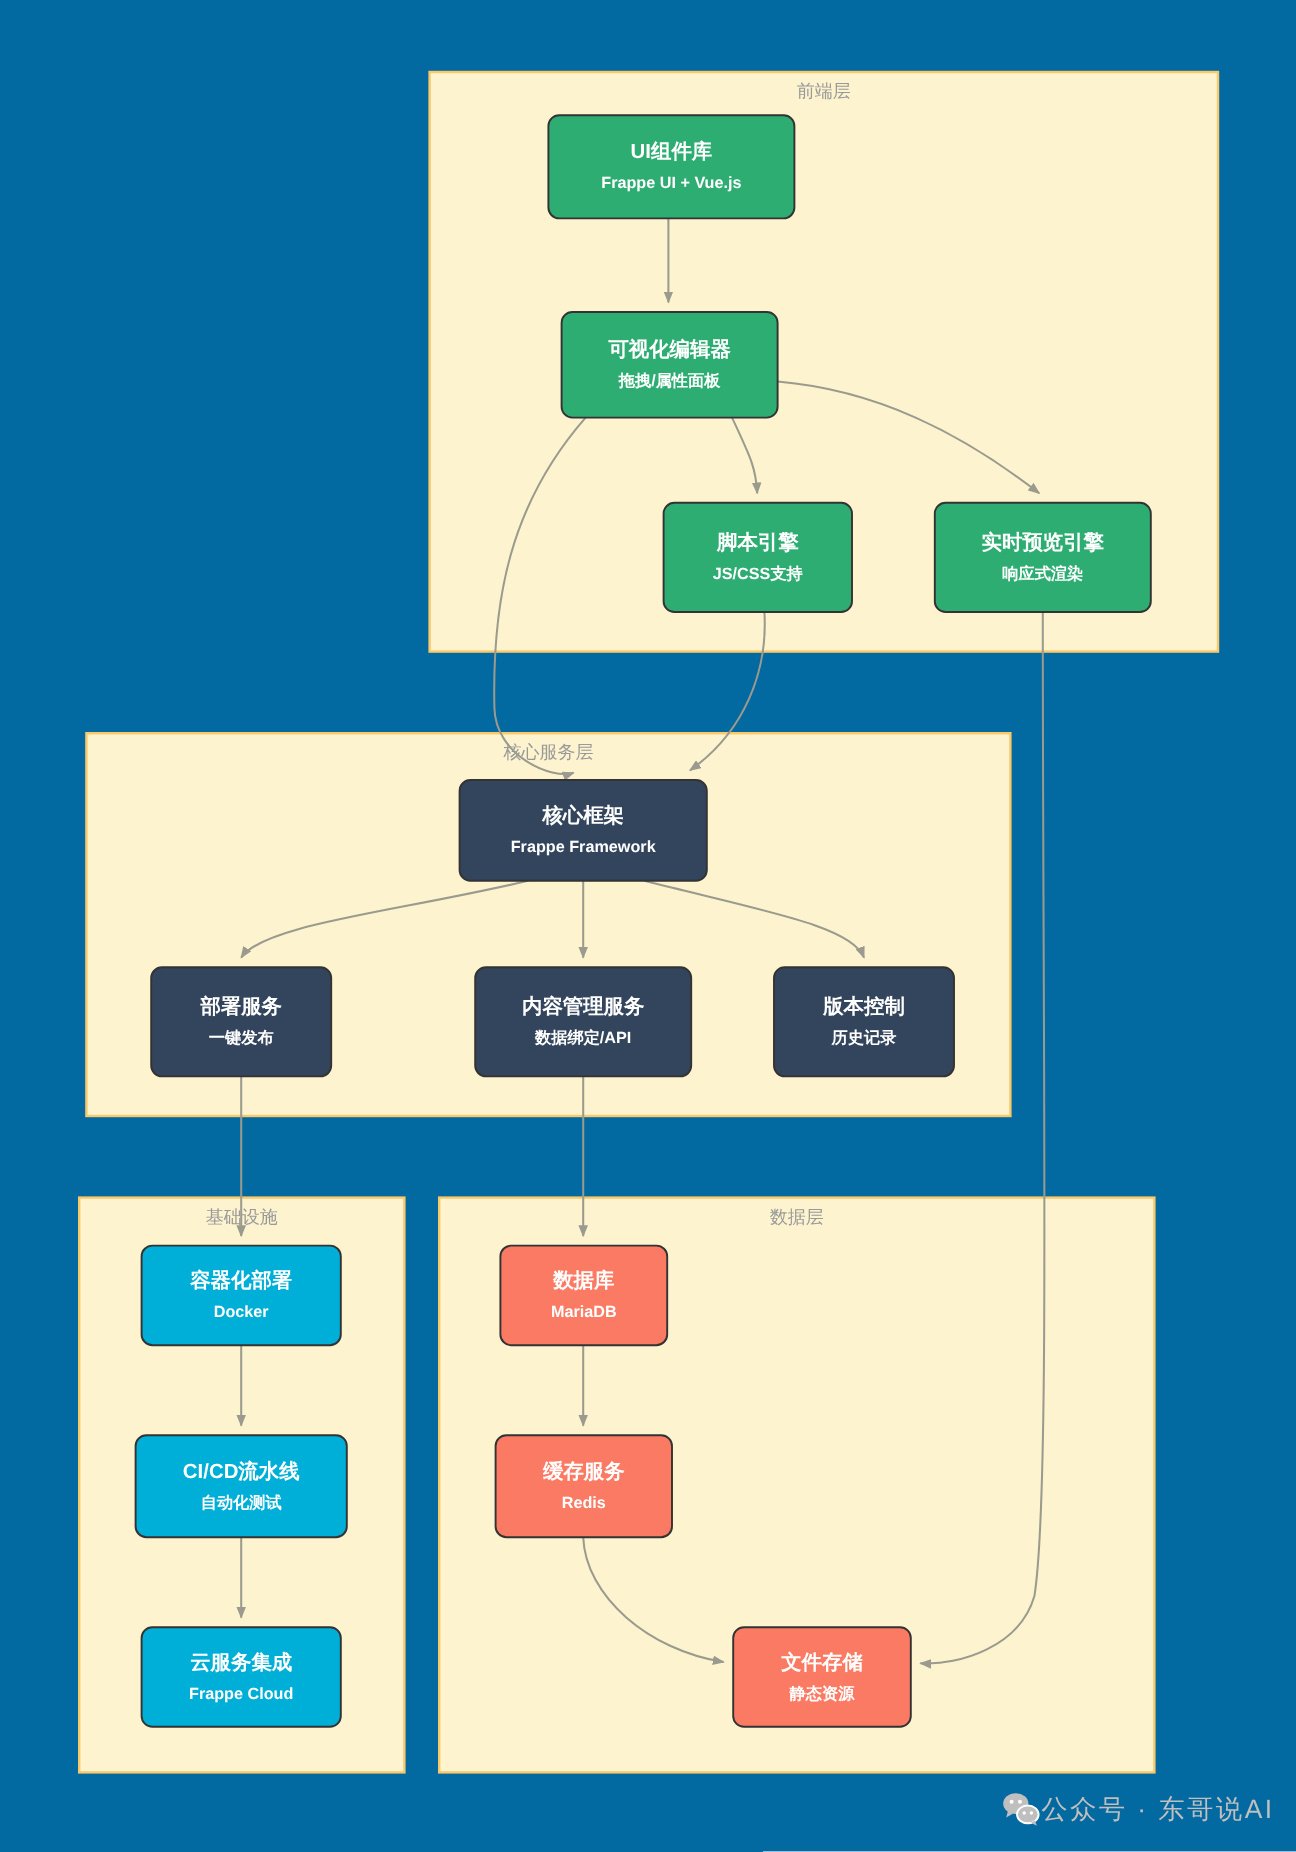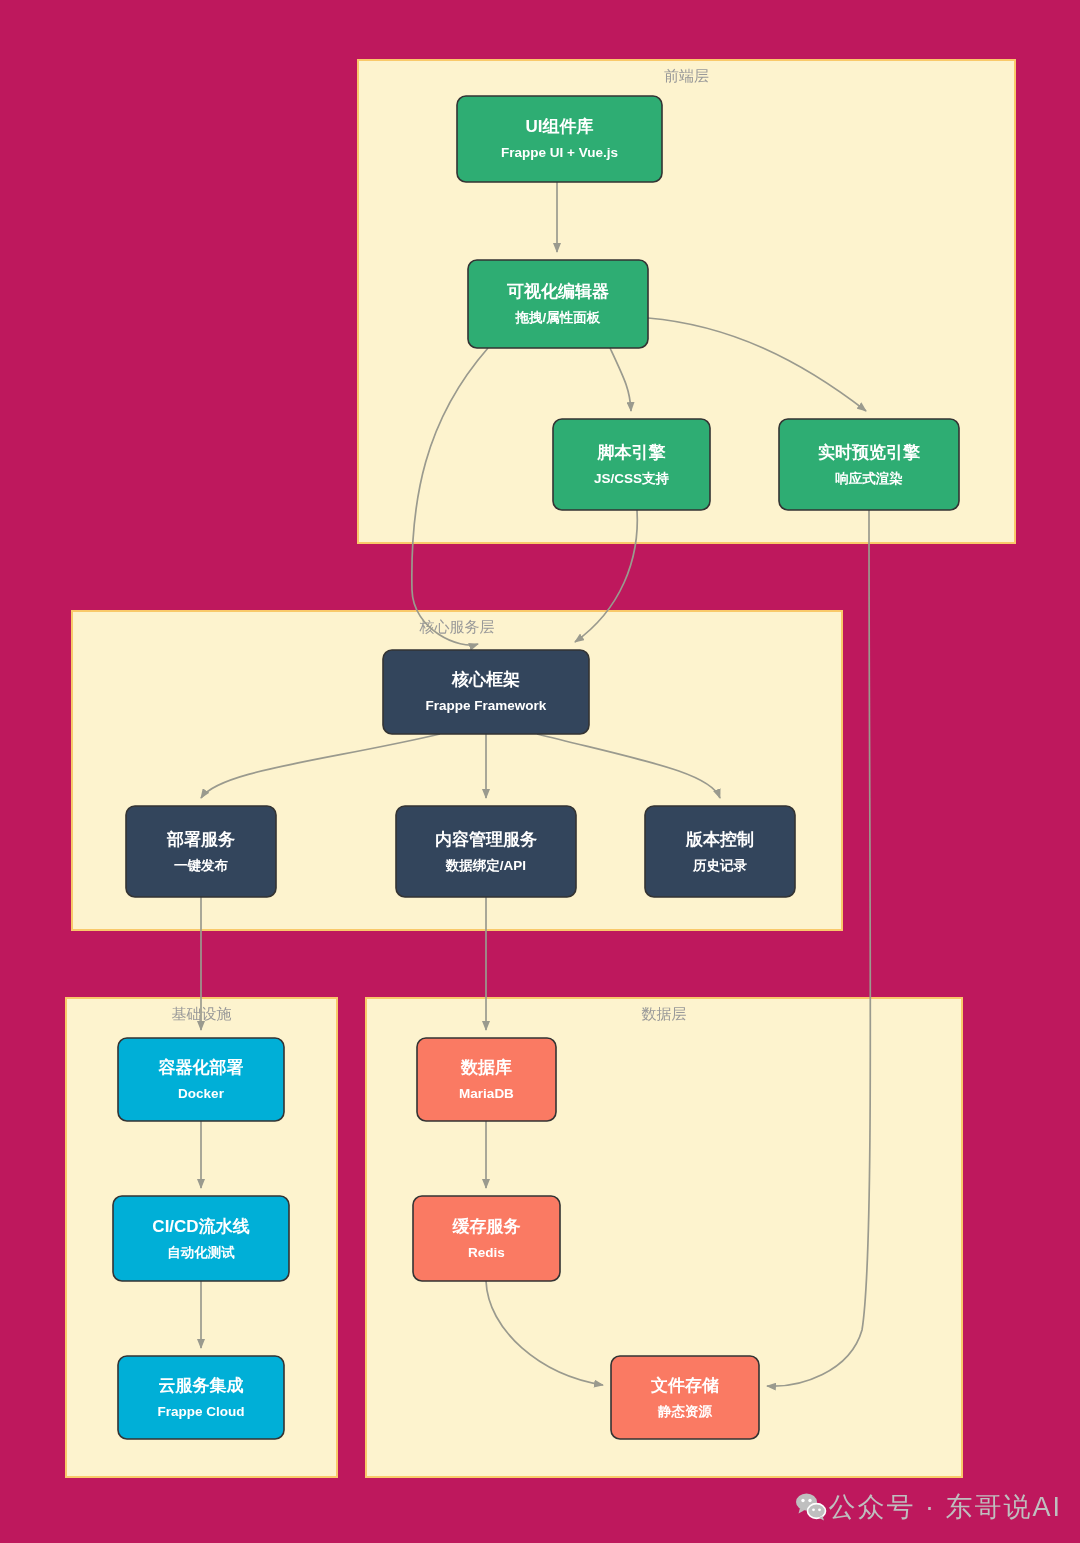--- a/index.html
+++ b/index.html
@@ -7,21 +7,21 @@
     padding: 0;
     background: #ffffff;
   }
   body {
     font-family: "Liberation Sans", "DejaVu Sans", sans-serif;
   }
   #diagram-root {
     position: relative;
     width: 1080px;
     height: 1543px;
-    background: #be185d;
+    background: #0369a1;
     overflow: hidden;
   }
   svg#flow {
     position: absolute;
     left: 0;
     top: 0;
     width: 1080px;
     height: 1543px;
   }
   .layer-rect {
@@ -65,21 +65,21 @@
     stroke: #9A9A8E;
     stroke-width: 1.7;
   }
   .watermark {
     position: absolute;
     right: 18px;
     bottom: 18px;
     display: flex;
     align-items: center;
     color: #BFBFBF;
-    font-size: 27px;
+    font-size: 22px;
     letter-spacing: 2px;
     font-family: "Liberation Sans", "DejaVu Sans", sans-serif;
     user-select: none;
   }
   .watermark .wm-icon {
     width: 34px;
     height: 34px;
     display: inline-flex;
     align-items: center;
     justify-content: center;

